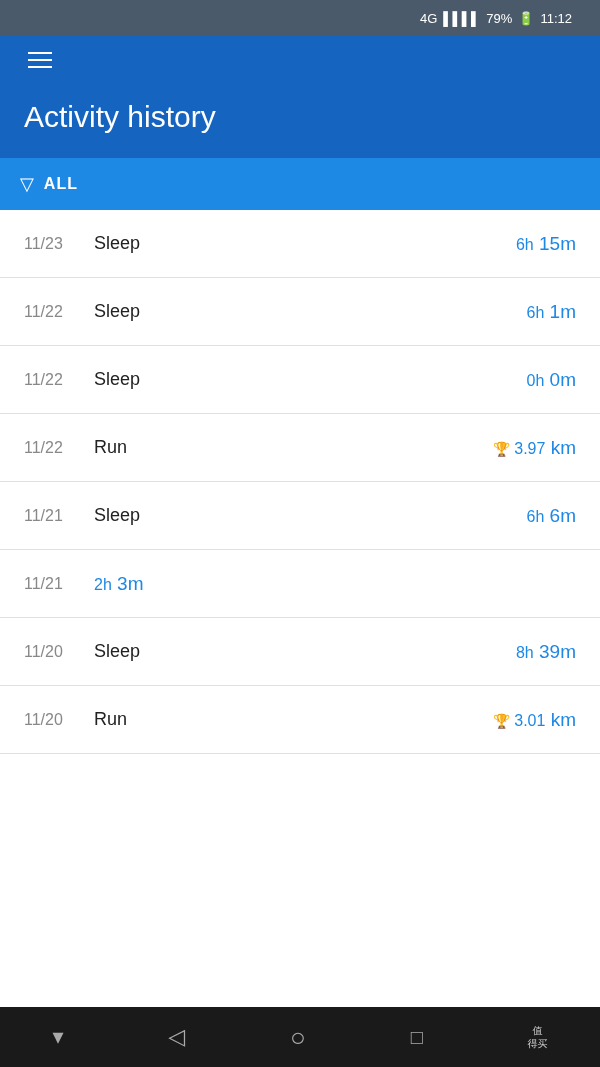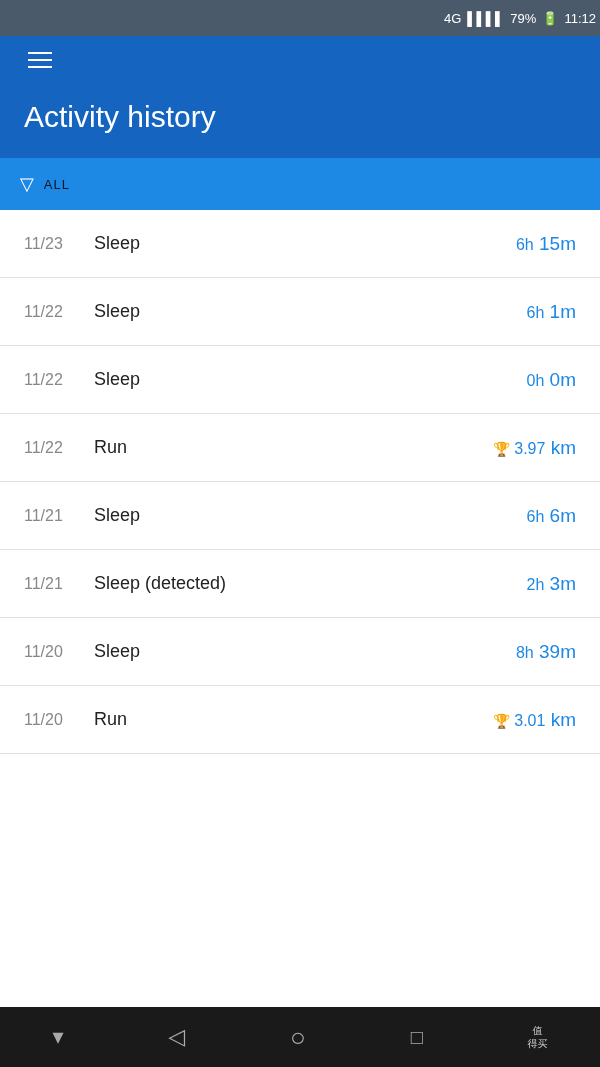--- a/index.html
+++ b/index.html
@@ -13,21 +13,21 @@
       flex-direction: column;
     }
 
     
     .status-bar {
       background: #4a5a6a;
       height: 36px;
       display: flex;
       align-items: center;
       justify-content: flex-end;
-      padding: 0 4px;
+      padding: 0 28px;
       gap: 6px;
       text-align: right;
     }
     .status-bar-text {
       color: #fff;
       font-size: 13px;
     }
     .battery-icon {
       display: inline-flex;
       align-items: center;
@@ -68,23 +68,23 @@
       align-items: center;
       padding: 0 20px;
       gap: 10px;
       flex-shrink: 0;
     }
     .filter-icon {
       color: #fff;
       font-size: 18px;
     }
     .filter-label {
-      color: #0f172a;
-      font-size: 13px;
-      font-weight: 400;
+      color: #ffffff;
+      font-size: 16px;
+      font-weight: 700;
       letter-spacing: 1px;
     }
 
     
     .activity-list {
       flex: 1;
       background: #fff;
       overflow: hidden;
     }
     .activity-row {
@@ -186,21 +186,20 @@
       <span class="activity-name">Run</span>
       <span class="activity-value"><span class="trophy-icon">🏆</span><span>3.97</span><span class="unit"> km</span></span>
     </div>
     <div class="activity-row">
       <span class="activity-date">11/21</span>
       <span class="activity-name">Sleep</span>
       <span class="activity-value"><span>6h</span><span class="unit"> 6m</span></span>
     </div>
     <div class="activity-row">
       <span class="activity-date">11/21</span>
-      <span class="activity-name">Sleep (detected)</span>
       <span class="activity-value"><span>2h</span><span class="unit"> 3m</span></span>
     </div>
     <div class="activity-row">
       <span class="activity-date">11/20</span>
       <span class="activity-name">Sleep</span>
       <span class="activity-value"><span>8h</span><span class="unit"> 39m</span></span>
     </div>
     <div class="activity-row">
       <span class="activity-date">11/20</span>
       <span class="activity-name">Run</span>

